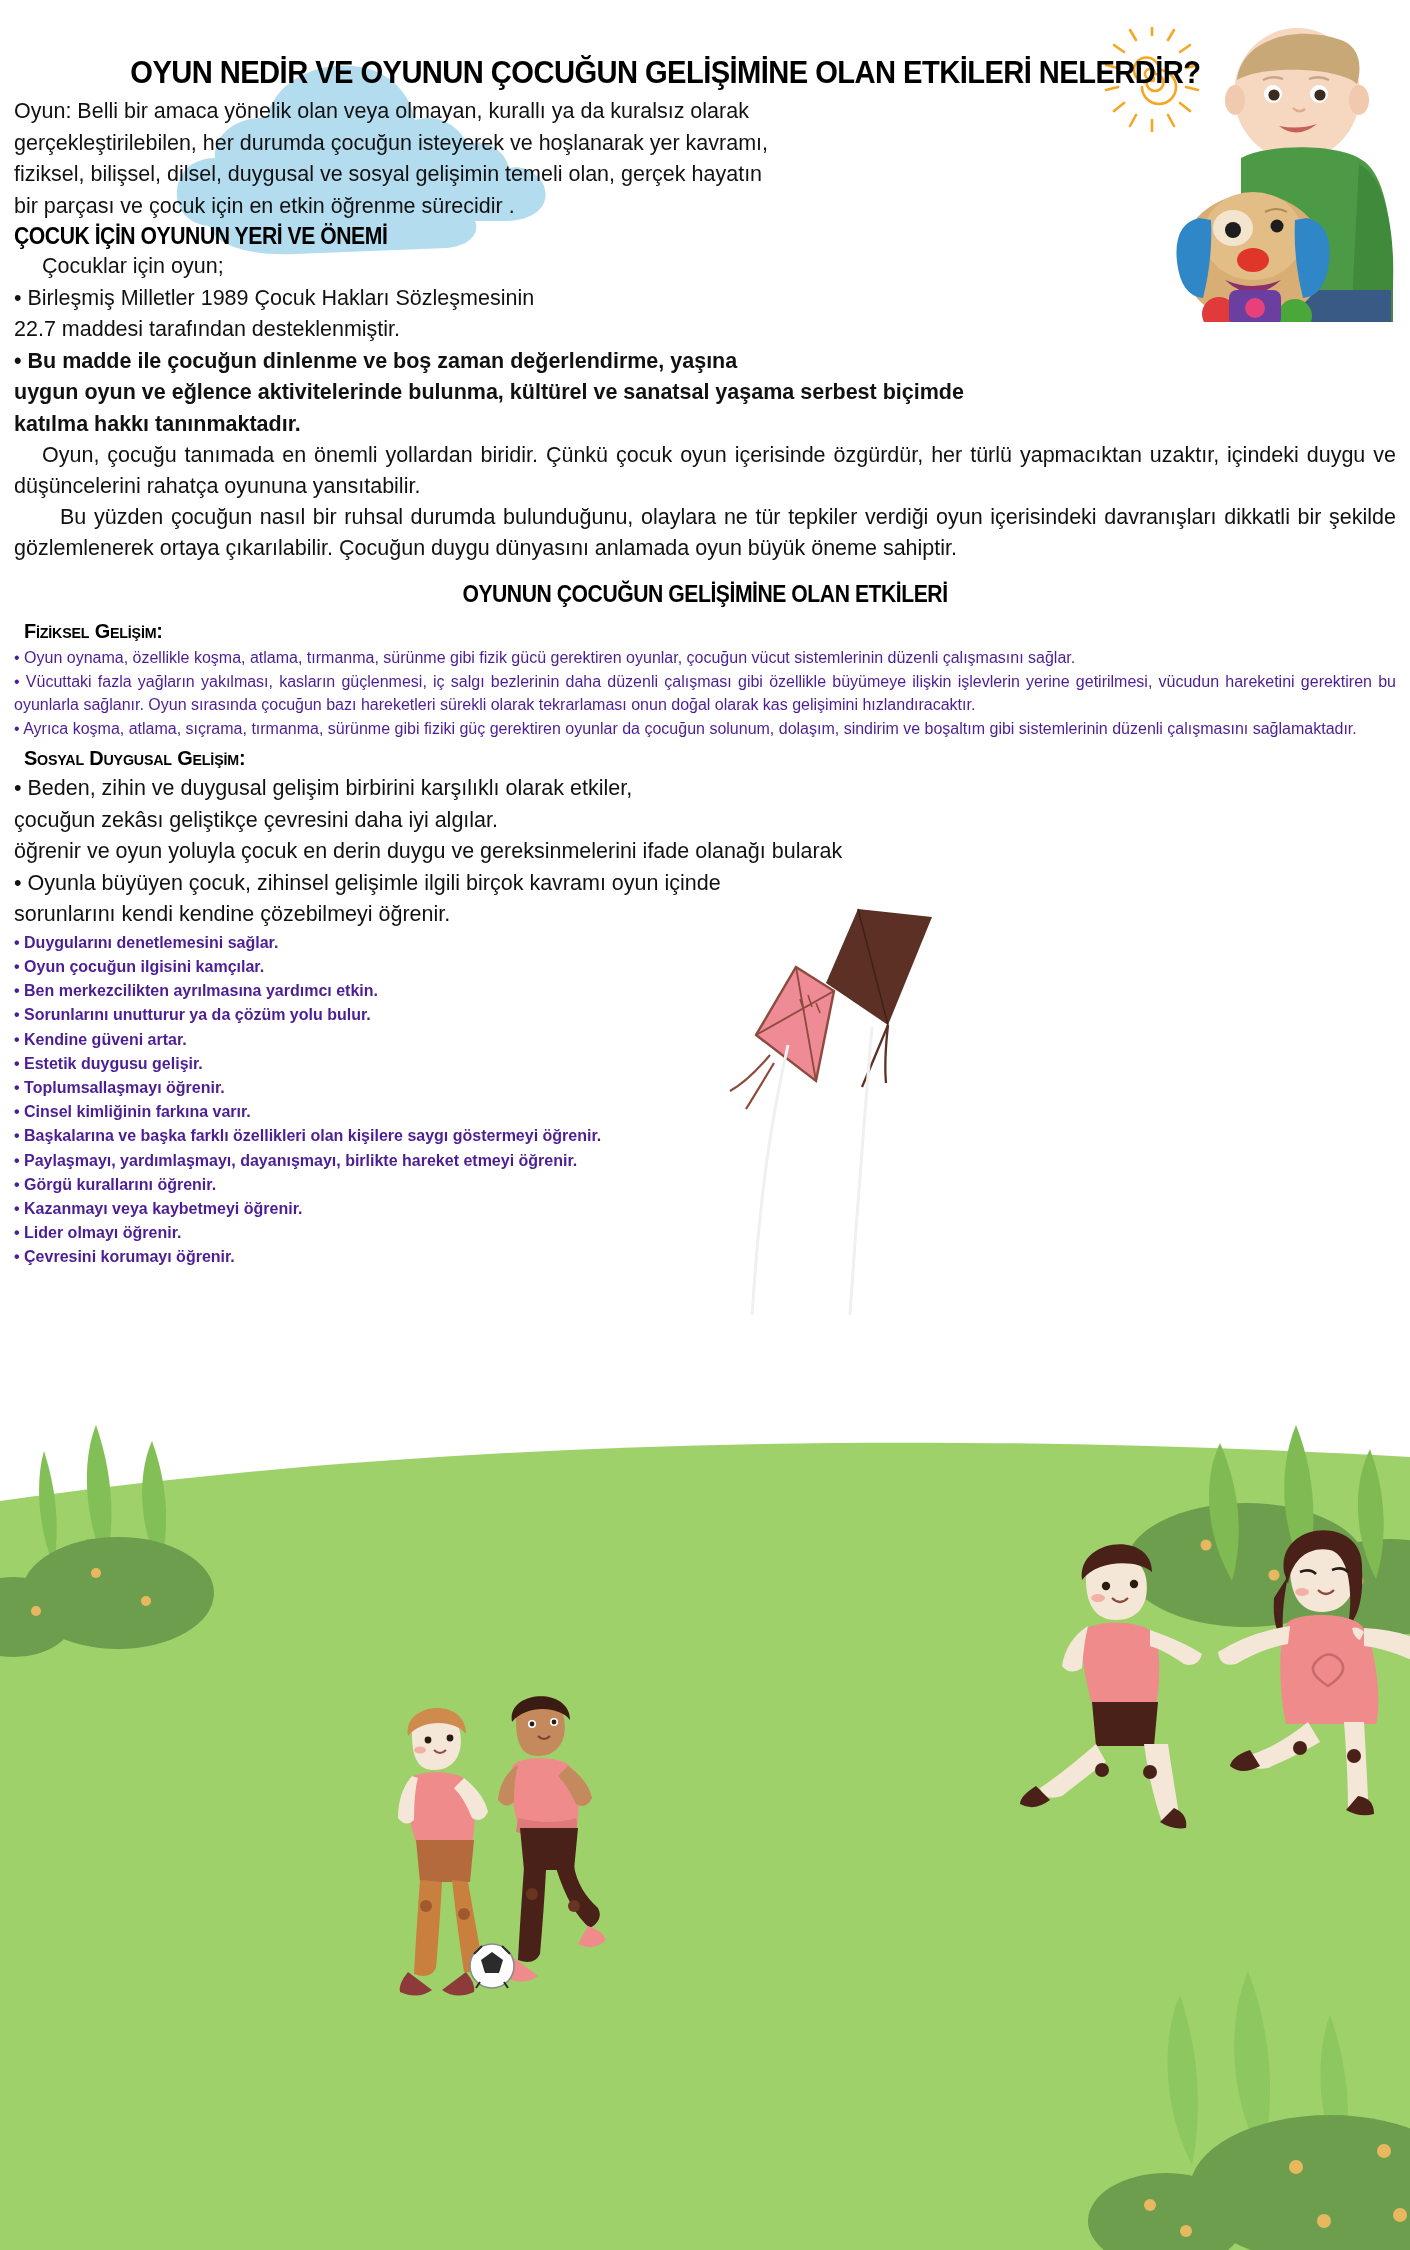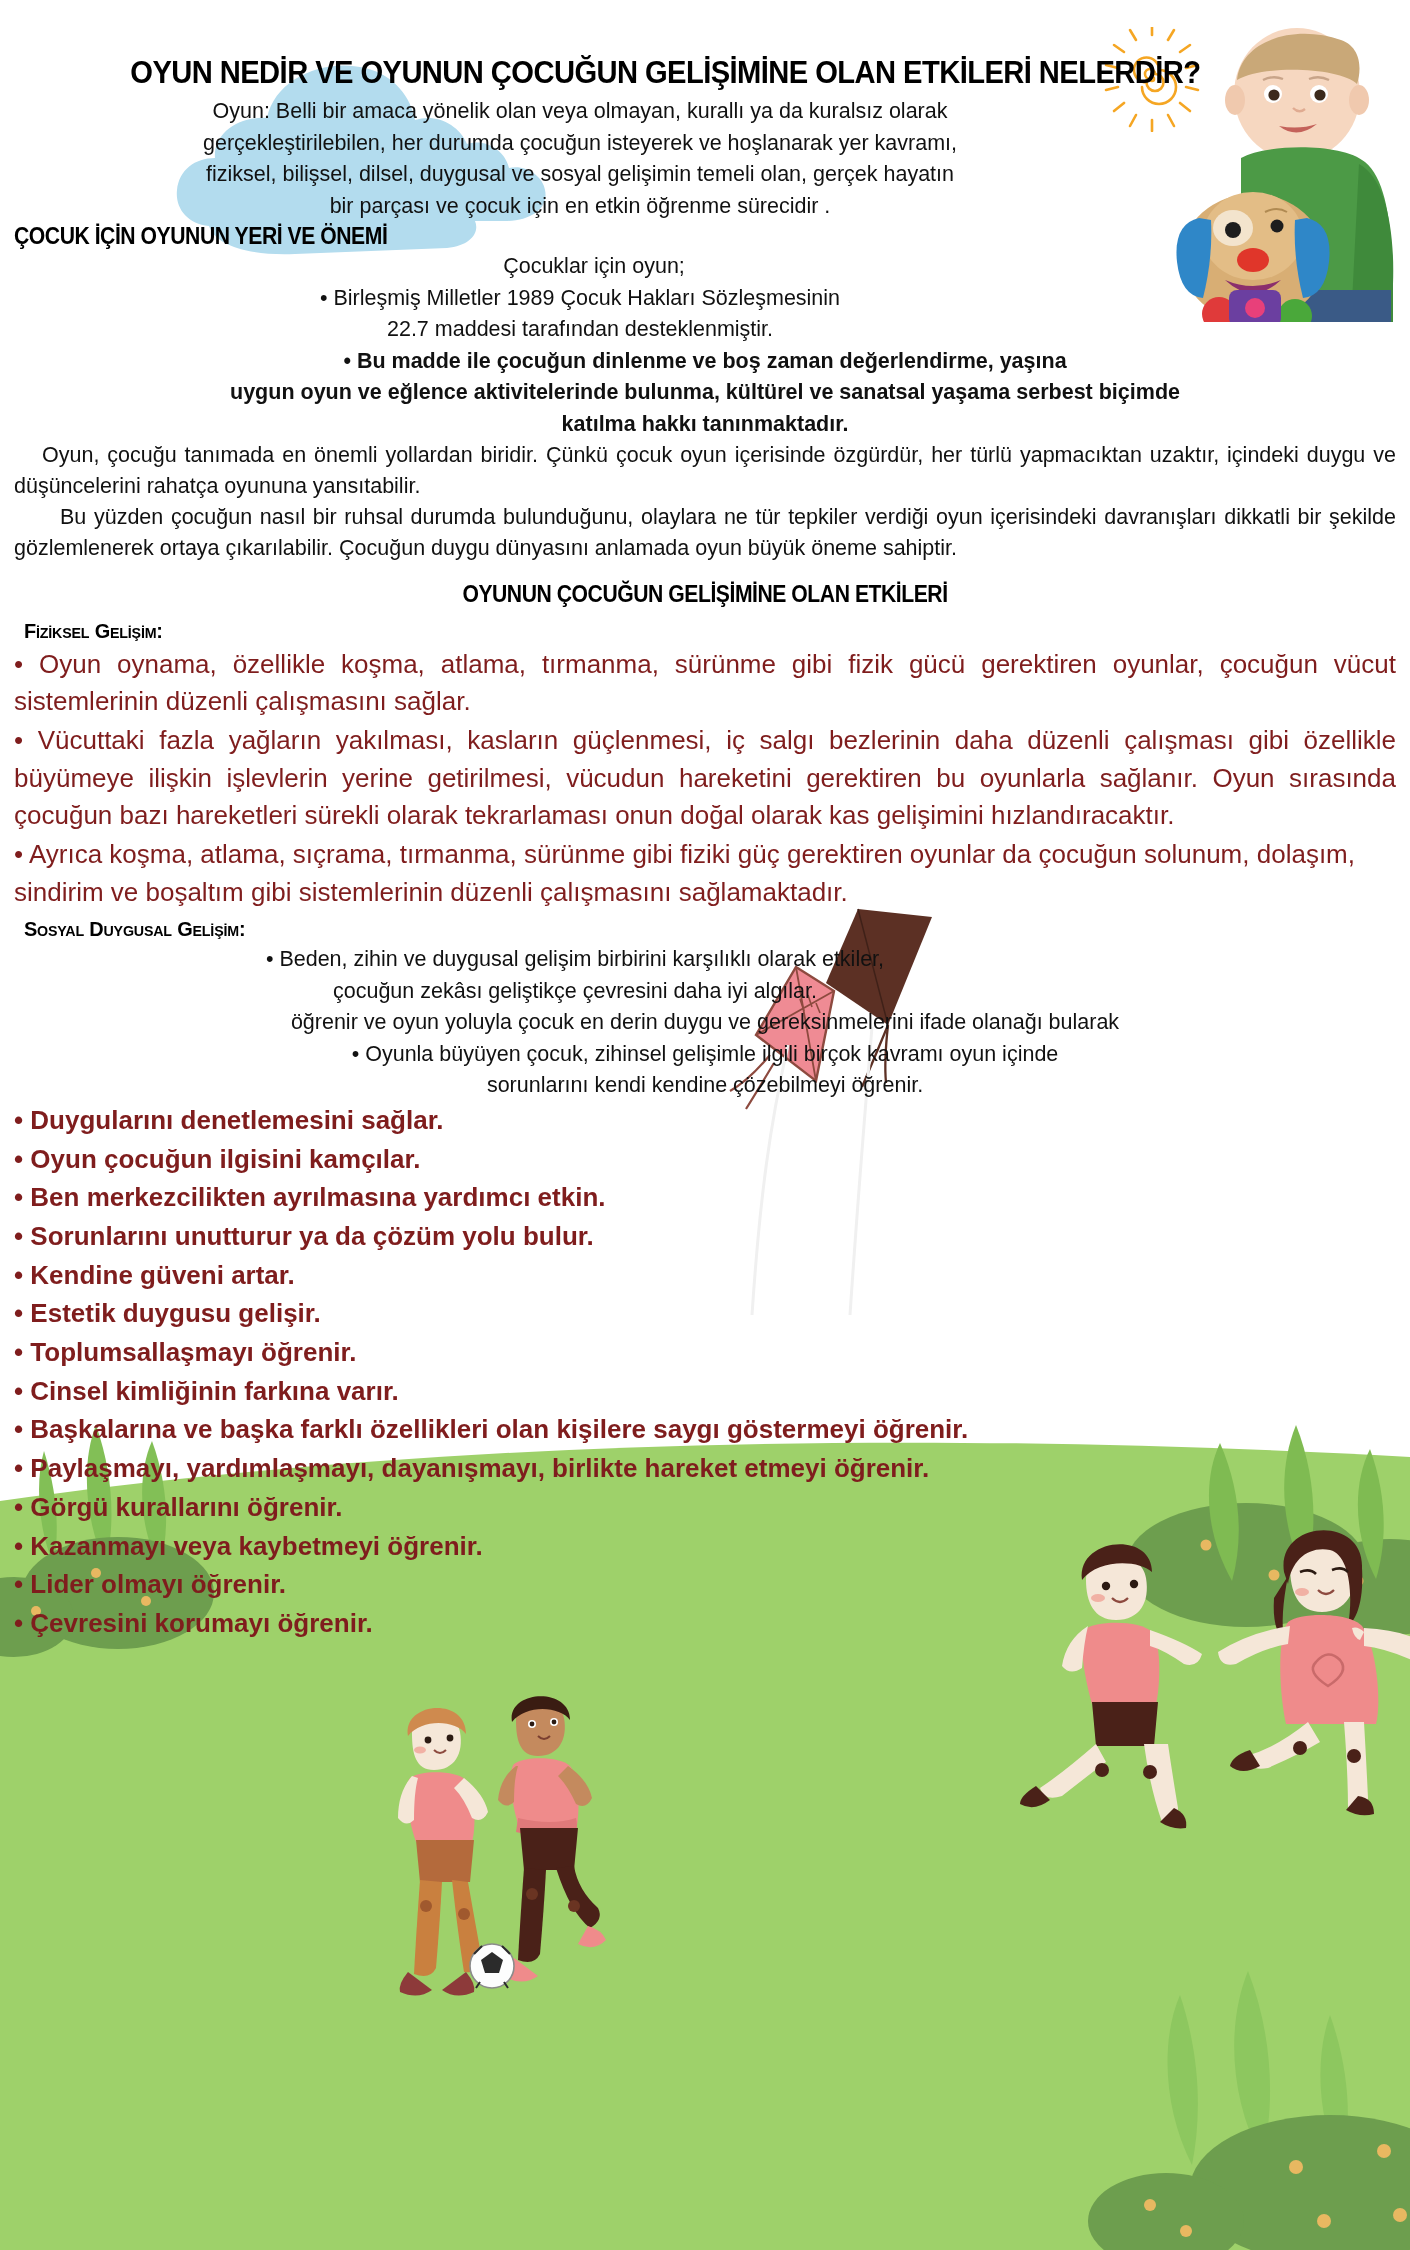--- a/index.html
+++ b/index.html
@@ -75,32 +75,31 @@
     transform:scaleX(0.95);
     transform-origin:left center;
     margin:6px 0 3px 10px;
   }
 
   p.body-text {
     font-size:21.5px;
     line-height:1.42;
     color:#111;
     margin:0 0 1px 0;
-    text-align:center;
   }
   p.body-text.justify { text-align:justify; }
   p.body-text.bold { font-weight:bold; }
   p.body-text.indent { text-indent:28px; }
   p.body-text.indent-lg { text-indent:46px; }
 
   ul.bullets { list-style:none; margin:0; padding:0; }
   ul.bullets li {
-    font-size:26px;
+    font-size:16px;
     line-height:1.45;
-    color:#7f1d1d;
+    color:#4c1d95;
     margin-bottom:1px;
     position:relative;
   }
   ul.bullets li.justify { text-align:justify; }
 
   .listblock { margin-top:2px; }
   .listblock li { font-weight:bold; line-height:1.62; font-size:21.5px; }
   .def-block { padding-right:250px; }
   .un-block  { padding-right:250px; }
   .soc-first { padding-right:260px; }

